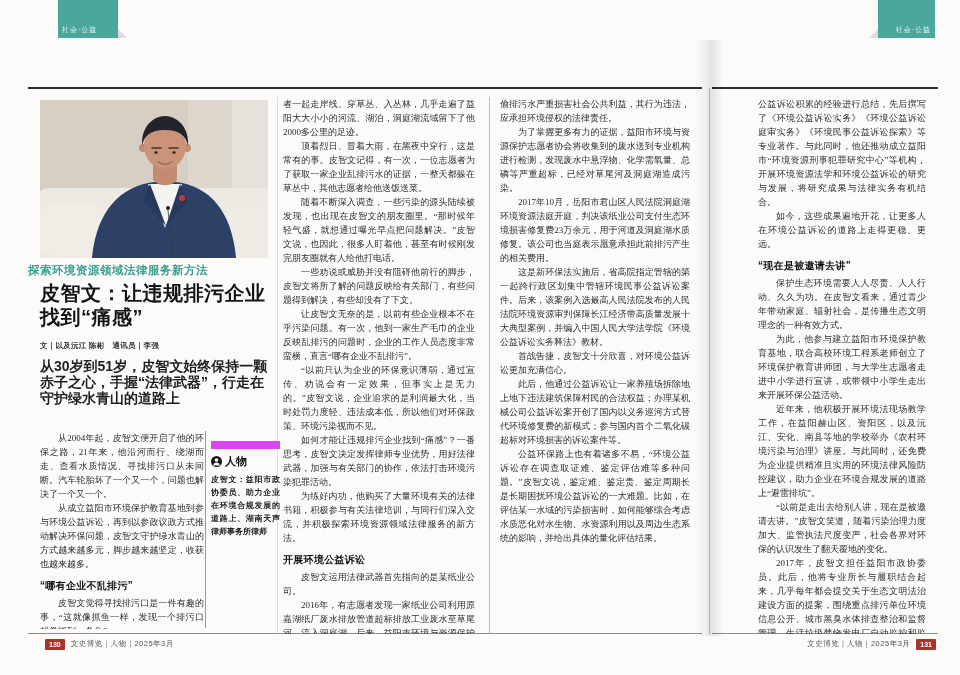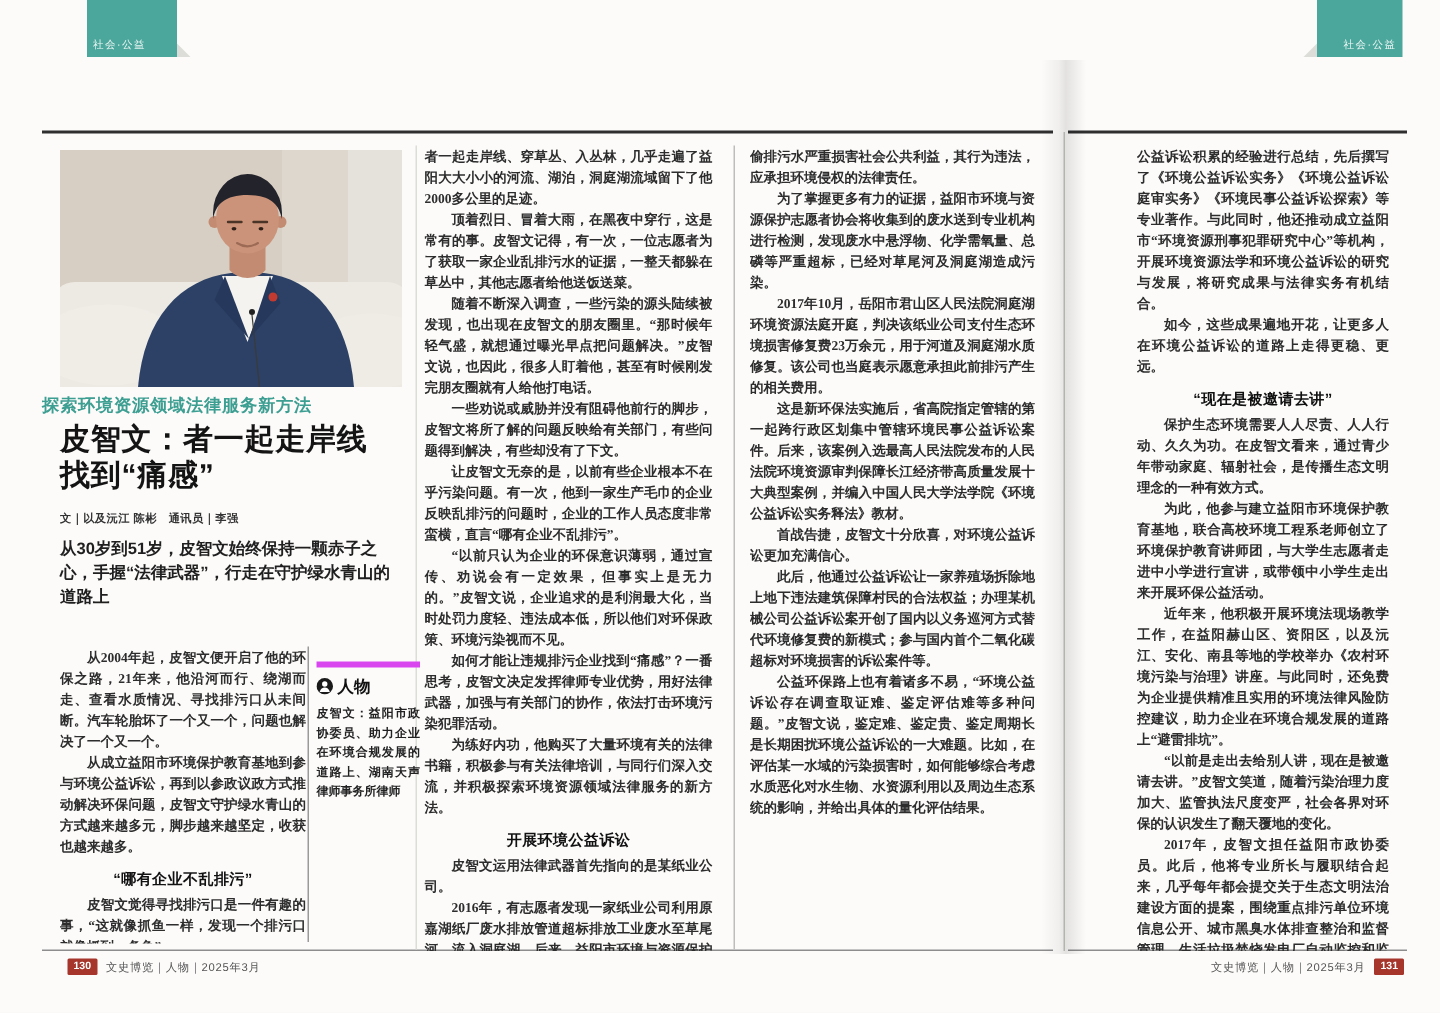--- a/index.html
+++ b/index.html
@@ -29,40 +29,40 @@
   .gutter-shade{position:absolute;left:694px;top:40px;width:30px;height:596px;background:linear-gradient(90deg,rgba(0,0,0,0) 0%,rgba(0,0,0,.05) 40%,rgba(0,0,0,.10) 55%,rgba(0,0,0,0) 100%);}
   .gutter-line{position:absolute;left:709px;top:88px;width:1px;height:546px;background:#b3b3af;}
 
   
   .photo{position:absolute;left:40px;top:100px;width:228px;height:158px;overflow:hidden;}
 
   
   .kicker{position:absolute;left:28px;top:263px;width:232px;font-size:11.5px;font-weight:700;color:#3d9e92;letter-spacing:.5px;}
   .title{position:absolute;left:40px;top:281px;width:236px;font-size:20px;line-height:24px;font-weight:800;color:#141414;letter-spacing:.5px;}
   .byline{position:absolute;left:40px;top:341px;width:232px;font-size:7.5px;font-weight:700;color:#333;letter-spacing:.3px;}
-  .lede{position:absolute;left:40px;top:358px;width:228px;font-size:11px;line-height:16px;font-weight:700;color:#1f1f1f;font-family:"Liberation Sans",sans-serif;}
+  .lede{position:absolute;left:40px;top:358px;width:228px;font-size:14px;line-height:16px;font-weight:700;color:#1f1f1f;font-family:"Liberation Sans",sans-serif;}
 
   
   .col{position:absolute;overflow:hidden;font-family:"Liberation Serif",serif;color:#2d2d2d;}
   .col1{left:40px;top:431px;width:164px;height:198px;}
   .col2{left:283px;top:97px;width:192px;height:537px;}
   .col3{left:500px;top:97px;width:190px;height:537px;}
   .col4{left:758px;top:97px;width:168px;height:537px;}
-  .para{margin:0;text-indent:2em;text-align:justify;font-size:9px;line-height:14px;font-weight:bold;}
+  .para{margin:0;text-indent:2em;text-align:justify;font-size:9px;line-height:14px;}
   .para.cont{text-indent:0;}
-  .subhead{margin:8px 0 3px;font-size:10px;font-weight:800;color:#111;letter-spacing:.3px;font-family:"Liberation Sans",sans-serif;text-align:center;}
+  .subhead{margin:8px 0 3px;font-size:10px;font-weight:800;color:#111;letter-spacing:.3px;font-family:"Liberation Sans",sans-serif;}
 
   
-  .profile-box{position:absolute;left:211px;top:441px;width:69px;border-top:4px solid #d946ef;padding-top:5px;}
+  .profile-box{position:absolute;left:211px;top:441px;width:69px;border-top:8px solid #d946ef;padding-top:5px;}
   .profile-head{display:flex;align-items:center;gap:3px;}
   .profile-title{font-size:11px;font-weight:800;color:#111;}
   .profile-text{margin-top:4px;font-size:8px;line-height:13px;font-weight:700;color:#222;text-align:justify;}
 
   
-  .footer{position:absolute;top:639px;display:flex;align-items:center;gap:6px;}
+  .footer{position:absolute;top:639px;display:flex;gap:6px;}
   .footer-left{left:45px;}
   .footer-right{right:24px;}
   .pagenum{background:#a6362c;color:#fff;font-size:7px;font-weight:700;padding:1px 4px;border-radius:1px;line-height:9px;}
   .journal{font-size:7.5px;color:#555;letter-spacing:.5px;}
 </style>
 </head>
 <body>
 
 <div class="spread">
 
@@ -105,21 +105,21 @@
       <ellipse cx="134" cy="52.5" rx="1.6" ry="1.2" fill="#2e2019"></ellipse>
       <path d="M118,62 q7,4.5 14,0" stroke="#9c6a55" stroke-width="1.4" fill="none" stroke-linecap="round"></path>
       <line x1="128" y1="110" x2="133" y2="158" stroke="#3a3a3a" stroke-width="0.8"></line>
       <circle cx="128" cy="108" r="2" fill="#222"></circle>
       <circle cx="142" cy="98" r="3" fill="#c23a30"></circle>
     </svg>
   </div>
 
   <div class="kicker">探索环境资源领域法律服务新方法</div>
   <div class="title">
-    <div>皮智文：者一起走岸线</div>
+    <div>皮智文：让违规排污企业</div>
     <div>找到“痛感”</div>
   </div>
   <div class="byline">文｜以及沅江 陈彬　通讯员｜李强</div>
   <div class="lede">从30岁到51岁，皮智文始终保持一颗赤子之心，手握“法律武器”，行走在守护绿水青山的道路上</div>
 
   <div class="profile-box">
     <div class="profile-head">
       <svg width="11" height="11" viewBox="0 0 11 11">
         <circle cx="5.5" cy="5.5" r="5.5" fill="#1a1a1a"></circle>
         <circle cx="5.5" cy="4" r="1.8" fill="#fff"></circle>

